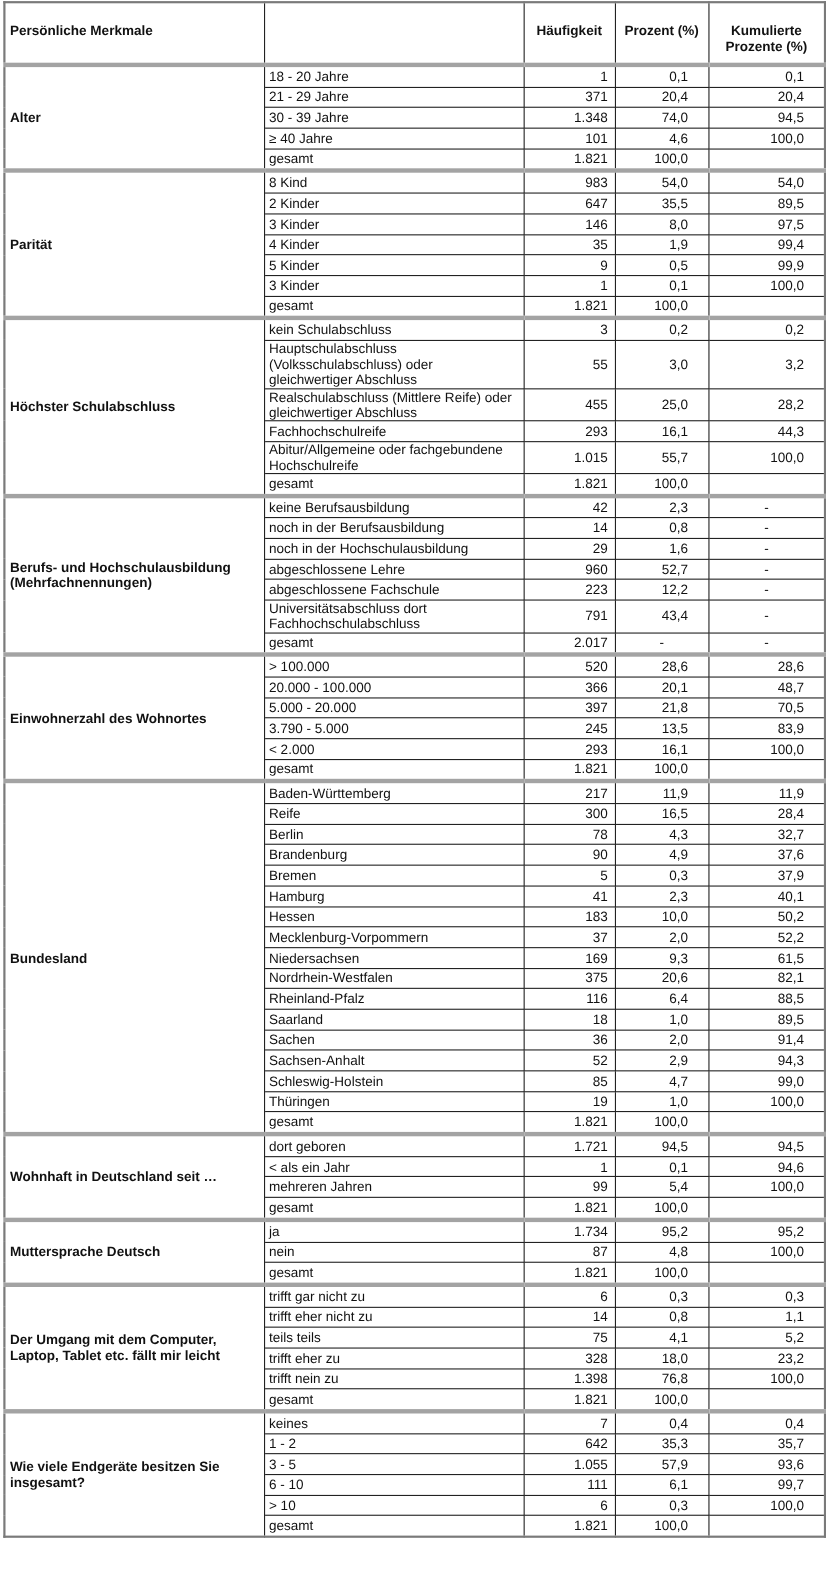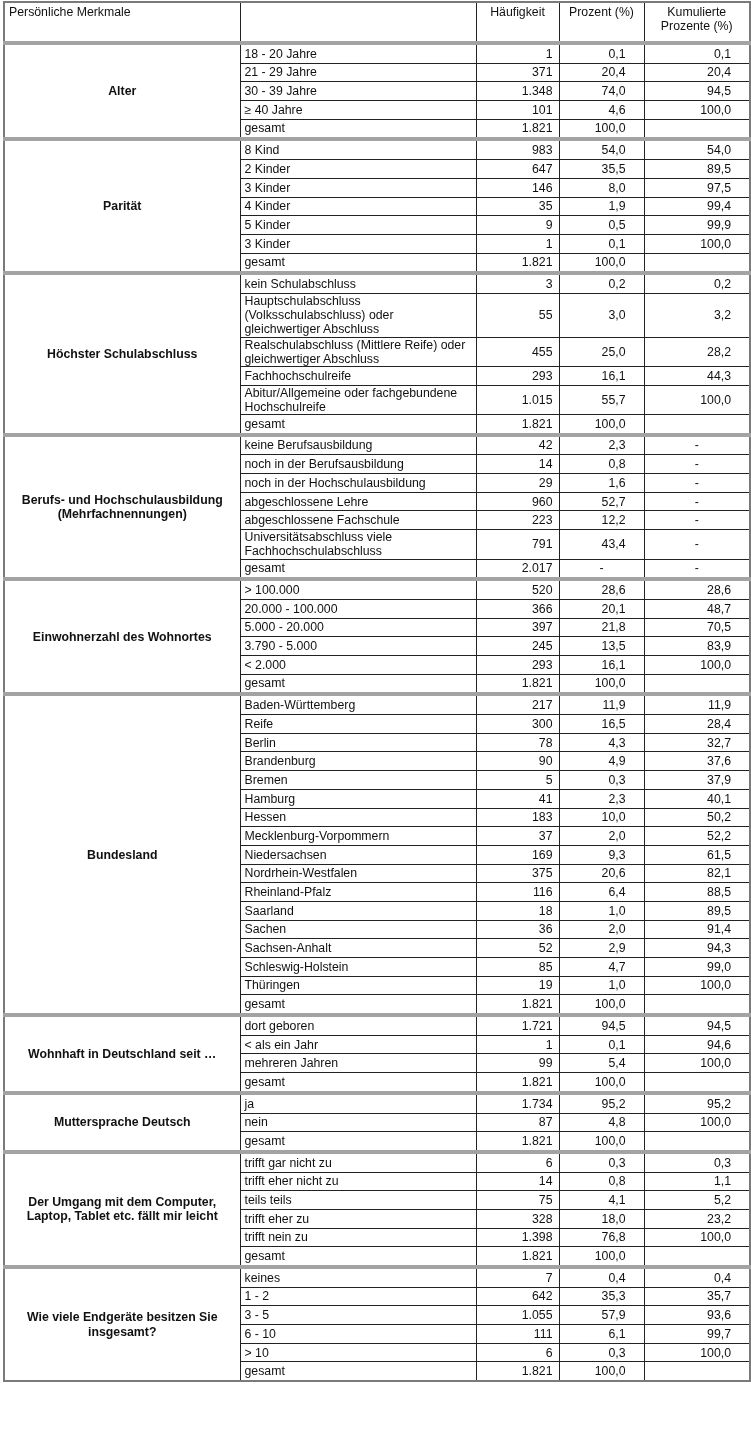--- a/index.html
+++ b/index.html
@@ -14,30 +14,30 @@
       border: 2px solid #7a7a7a;
       table-layout: fixed;
     }
     table.stats td, table.stats th {
       border: 1px solid #222;
       padding: 0 4px;
       line-height: 14.2px;
       vertical-align: middle;
     }
     table.stats th {
-      font-weight: normal;
+      font-weight: bold;
       text-align: center;
       vertical-align: top;
       height: 36px;
-      padding-top: 2px;
+      padding-top: 18px;
     }
     table.stats th.h-merkmal { text-align: left; }
     td.group {
       font-weight: bold;
-      text-align: center;
+      text-align: left;
       border-bottom: 1px solid #222;
     }
     td.cat { text-align: left; }
     td.num { text-align: right; padding-right: 10px; }
     td.num.freq { padding-right: 6px; }
     td.num.cum { padding-right: 18px; }
     td.num.pct { padding-right: 18px; }
     td.num.dash { text-align: center; padding-right: 4px; }
     tr.r td { height: 17.7px; }
     col.c1 { width: 236px; }
@@ -204,21 +204,21 @@
         <td class="num pct">52,7</td>
         <td class="num cum dash">-</td>
       </tr>
       <tr class="r">
         <td class="cat">abgeschlossene Fachschule</td>
         <td class="num freq">223</td>
         <td class="num pct">12,2</td>
         <td class="num cum dash">-</td>
       </tr>
       <tr class="r">
-        <td class="cat">Universitätsabschluss viele Fachhochschulabschluss</td>
+        <td class="cat">Universitätsabschluss dort Fachhochschulabschluss</td>
         <td class="num freq">791</td>
         <td class="num pct">43,4</td>
         <td class="num cum dash">-</td>
       </tr>
       <tr class="r">
         <td class="cat">gesamt</td>
         <td class="num freq">2.017</td>
         <td class="num pct dash">-</td>
         <td class="num cum dash">-</td>
       </tr>

